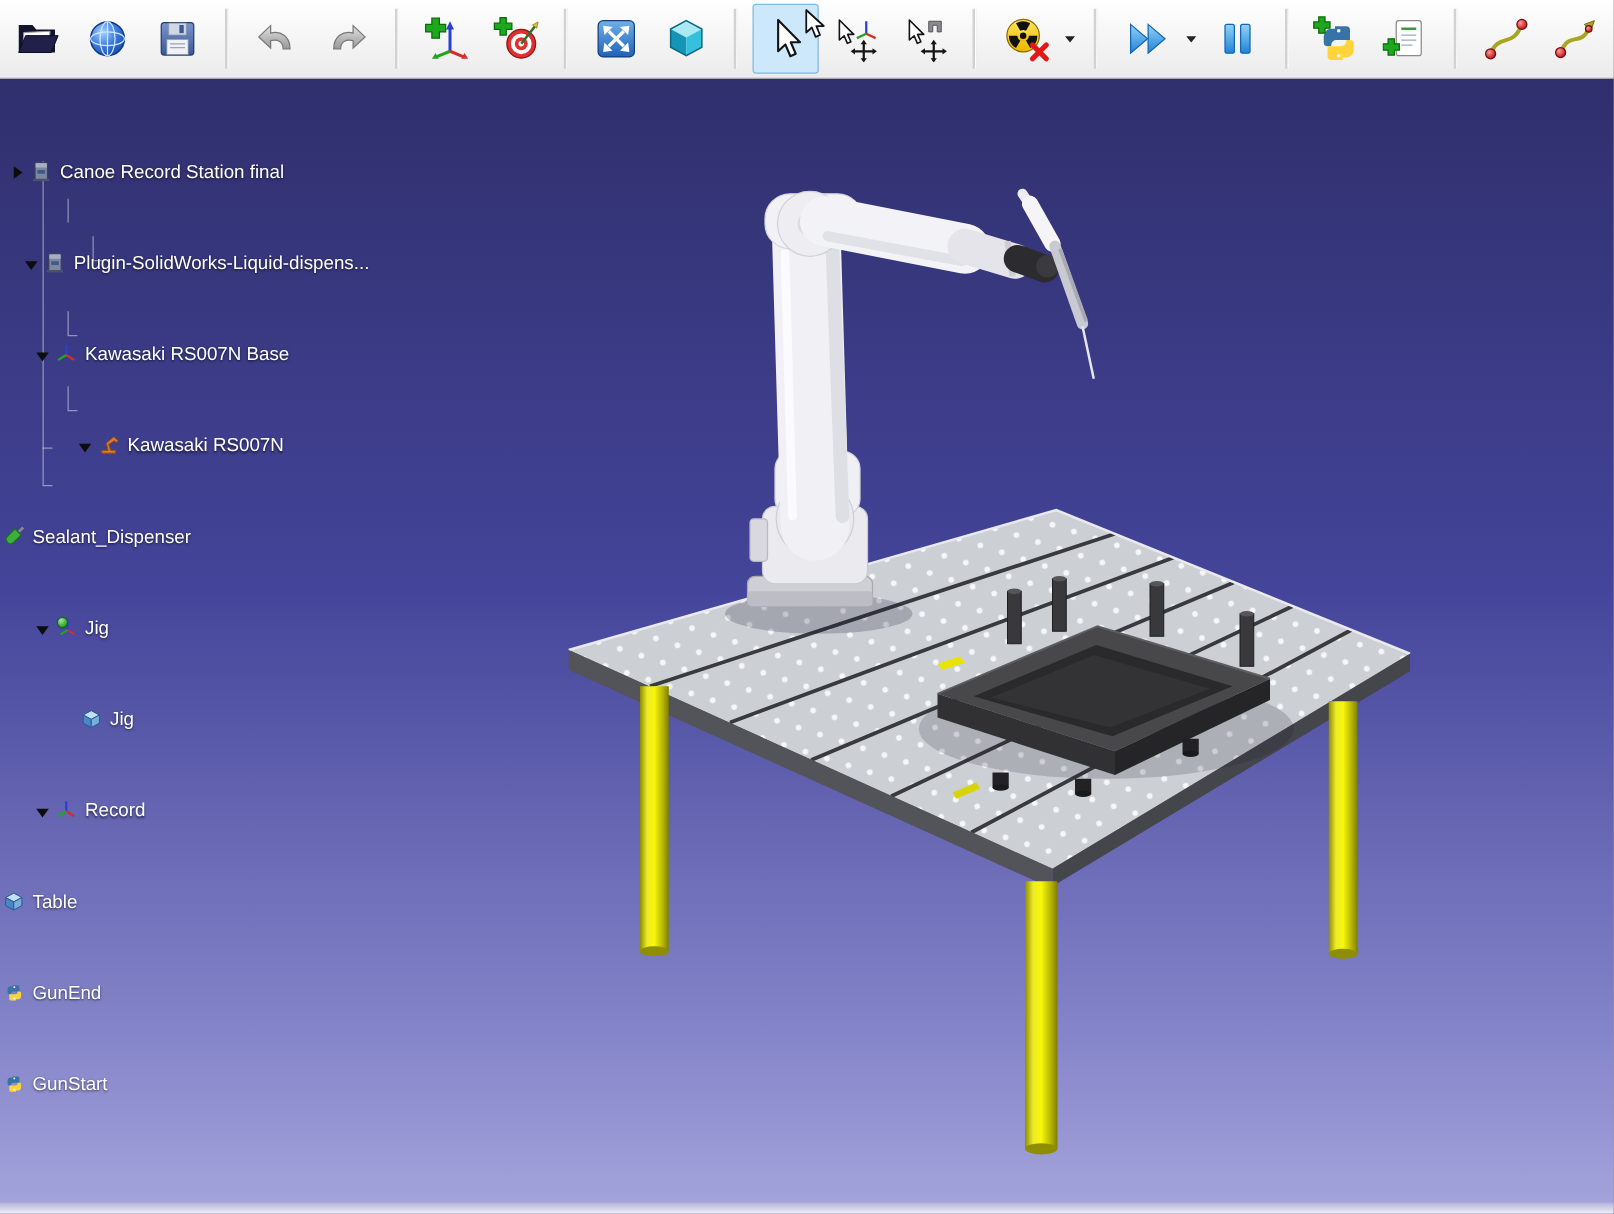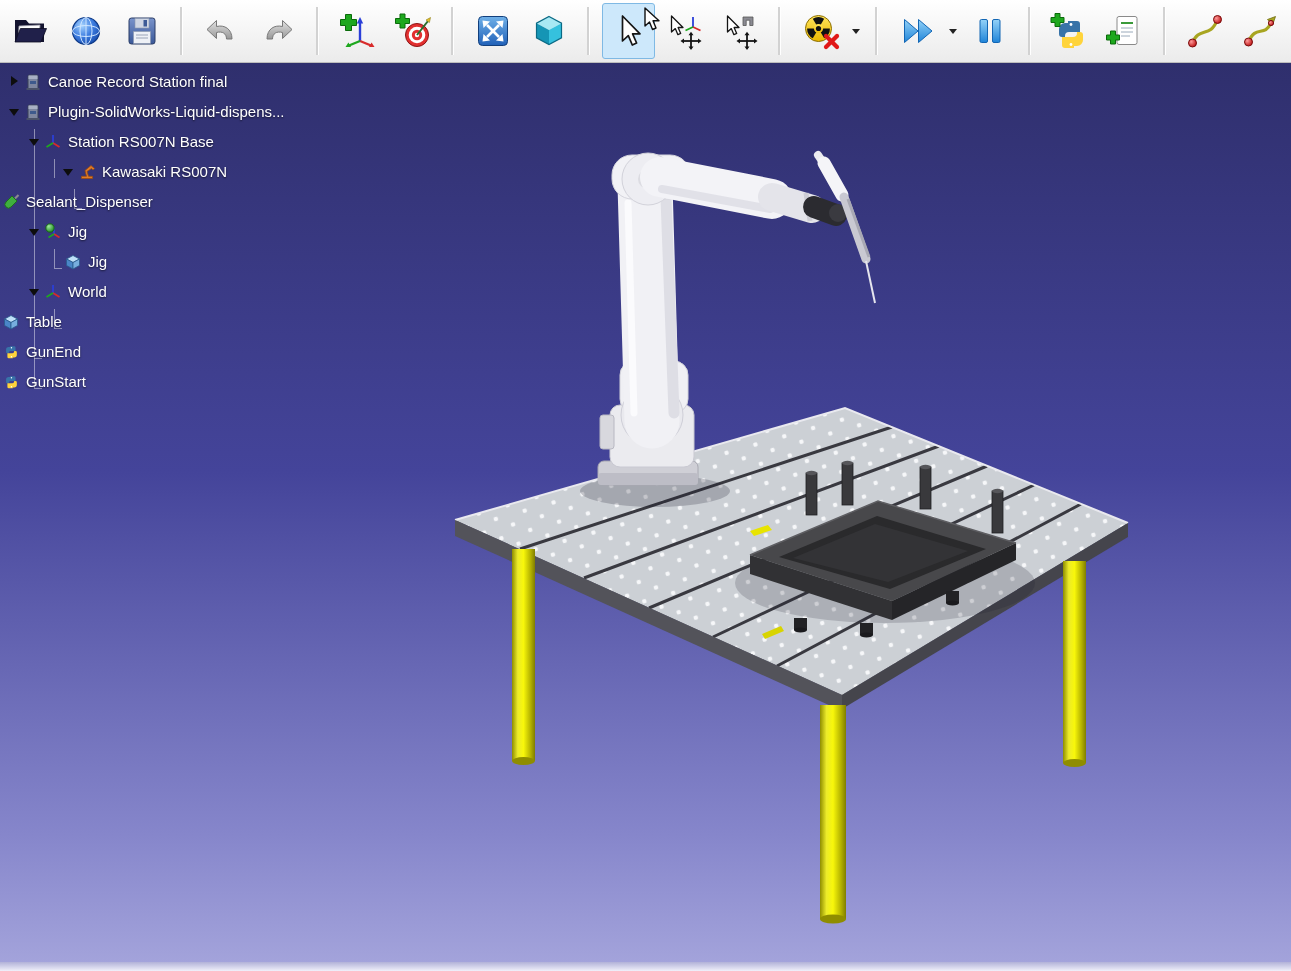--- a/index.html
+++ b/index.html
@@ -20,21 +20,21 @@
 
   
   .viewport{position:absolute;top:63px;left:0;width:1291px;height:908px;
     background:linear-gradient(180deg,#2f2f6d 0%,#44449a 45%,#8686cb 85%,#a5a5dc 100%);overflow:hidden;}
   .scene{position:absolute;top:0;left:0;width:1291px;height:908px;}
   .bottom-strip{position:absolute;left:0;right:0;bottom:0;height:9px;
     background:linear-gradient(#b2b2d8,#f0f0fa);z-index:8;}
 
   
   .tree{position:absolute;top:10px;left:0;width:370px;z-index:5;}
-  .trow{height:30px;display:flex;align-items:flex-start;position:relative;cursor:default;}
+  .trow{height:30px;display:flex;align-items:flex-end;position:relative;cursor:default;margin-top:43px;}
   .exp{width:16px;height:16px;position:relative;flex:0 0 16px;cursor:pointer;}
   .exp.open::before{content:"";position:absolute;top:6px;left:3px;width:0;height:0;
     border-left:5px solid transparent;border-right:5px solid transparent;border-top:7px solid #0d0d0d;}
   .exp.closed::before{content:"";position:absolute;top:3px;left:5px;width:0;height:0;
     border-top:5px solid transparent;border-bottom:5px solid transparent;border-left:7px solid #0d0d0d;}
   .ticon{width:18px;height:18px;flex:0 0 18px;margin:0 6px 0 2px;}
   .tlabel{font-size:15px;color:#ffffff;text-shadow:0 1px 2px rgba(0,0,0,.65);white-space:nowrap;}
   .guide{position:absolute;background:rgba(255,255,255,.45);}
 
   
@@ -411,39 +411,39 @@
         <span class="exp closed"></span>
         <svg class="ticon" viewBox="0 0 18 18">
           <rect x="4" y="2" width="10" height="14" rx="1.5" fill="#7e87a0" stroke="#3a4258"></rect>
           <rect x="4.5" y="2.5" width="9" height="3.5" fill="#a8b0c4"></rect>
           <rect x="6" y="8" width="6" height="3" fill="#3e5a8c"></rect>
           <rect x="2.5" y="15" width="13" height="2" fill="#4a5268"></rect>
         </svg>
         <span class="tlabel">Canoe Record Station final</span>
       </div>
 
-      <div class="trow" style="padding-left:6px">
+      <div class="trow" style="padding-left:17px">
         <span class="exp open"></span>
         <svg class="ticon" viewBox="0 0 18 18">
           <rect x="4" y="2" width="10" height="14" rx="1.5" fill="#7e87a0" stroke="#3a4258"></rect>
           <rect x="4.5" y="2.5" width="9" height="3.5" fill="#a8b0c4"></rect>
           <rect x="6" y="8" width="6" height="3" fill="#3e5a8c"></rect>
           <rect x="2.5" y="15" width="13" height="2" fill="#4a5268"></rect>
         </svg>
         <span class="tlabel">Plugin-SolidWorks-Liquid-dispens...</span>
       </div>
 
       <div class="trow" style="padding-left:26px">
         <span class="exp open"></span>
         <svg class="ticon" viewBox="0 0 18 18">
           <line x1="9" y1="10" x2="9" y2="2" stroke="#2b3fd8" stroke-width="1.8"></line>
           <line x1="9" y1="10" x2="15.5" y2="14" stroke="#d82b2b" stroke-width="1.8"></line>
           <line x1="9" y1="10" x2="2.5" y2="14" stroke="#1ea81e" stroke-width="1.8"></line>
         </svg>
-        <span class="tlabel">Station RS007N Base</span>
+        <span class="tlabel">Kawasaki RS007N Base</span>
       </div>
 
       <div class="trow" style="padding-left:60px">
         <span class="exp open"></span>
         <svg class="ticon" viewBox="0 0 18 18">
           <path d="M3.5 15.5 h11 v-2.2 h-4 L9 8.5 L13.5 5.5 L15 7 L16.5 5.5 L13 2.5 L7 7.5 L8.5 13.3 H3.5 Z" fill="#e07b28" stroke="#9a4d10" stroke-width=".8" stroke-linejoin="round"></path>
         </svg>
         <span class="tlabel">Kawasaki RS007N</span>
       </div>
 
@@ -475,21 +475,21 @@
         <span class="tlabel">Jig</span>
       </div>
 
       <div class="trow" style="padding-left:26px">
         <span class="exp open"></span>
         <svg class="ticon" viewBox="0 0 18 18">
           <line x1="9" y1="10" x2="9" y2="2" stroke="#2b3fd8" stroke-width="1.8"></line>
           <line x1="9" y1="10" x2="15.5" y2="14" stroke="#d82b2b" stroke-width="1.8"></line>
           <line x1="9" y1="10" x2="2.5" y2="14" stroke="#1ea81e" stroke-width="1.8"></line>
         </svg>
-        <span class="tlabel">World</span>
+        <span class="tlabel">Record</span>
       </div>
 
       <div class="trow" style="">
         <svg class="ticon" viewBox="0 0 18 18">
           <path d="M9 2.5 L15.5 6 L9 9.5 L2.5 6 Z" fill="#bfe0f8" stroke="#2a5a8c" stroke-width=".8"></path>
           <path d="M2.5 6 L9 9.5 L9 16 L2.5 12.5 Z" fill="#4a86c8" stroke="#2a5a8c" stroke-width=".8"></path>
           <path d="M15.5 6 L9 9.5 L9 16 L15.5 12.5 Z" fill="#77aede" stroke="#2a5a8c" stroke-width=".8"></path>
         </svg>
         <span class="tlabel">Table</span>
       </div>

